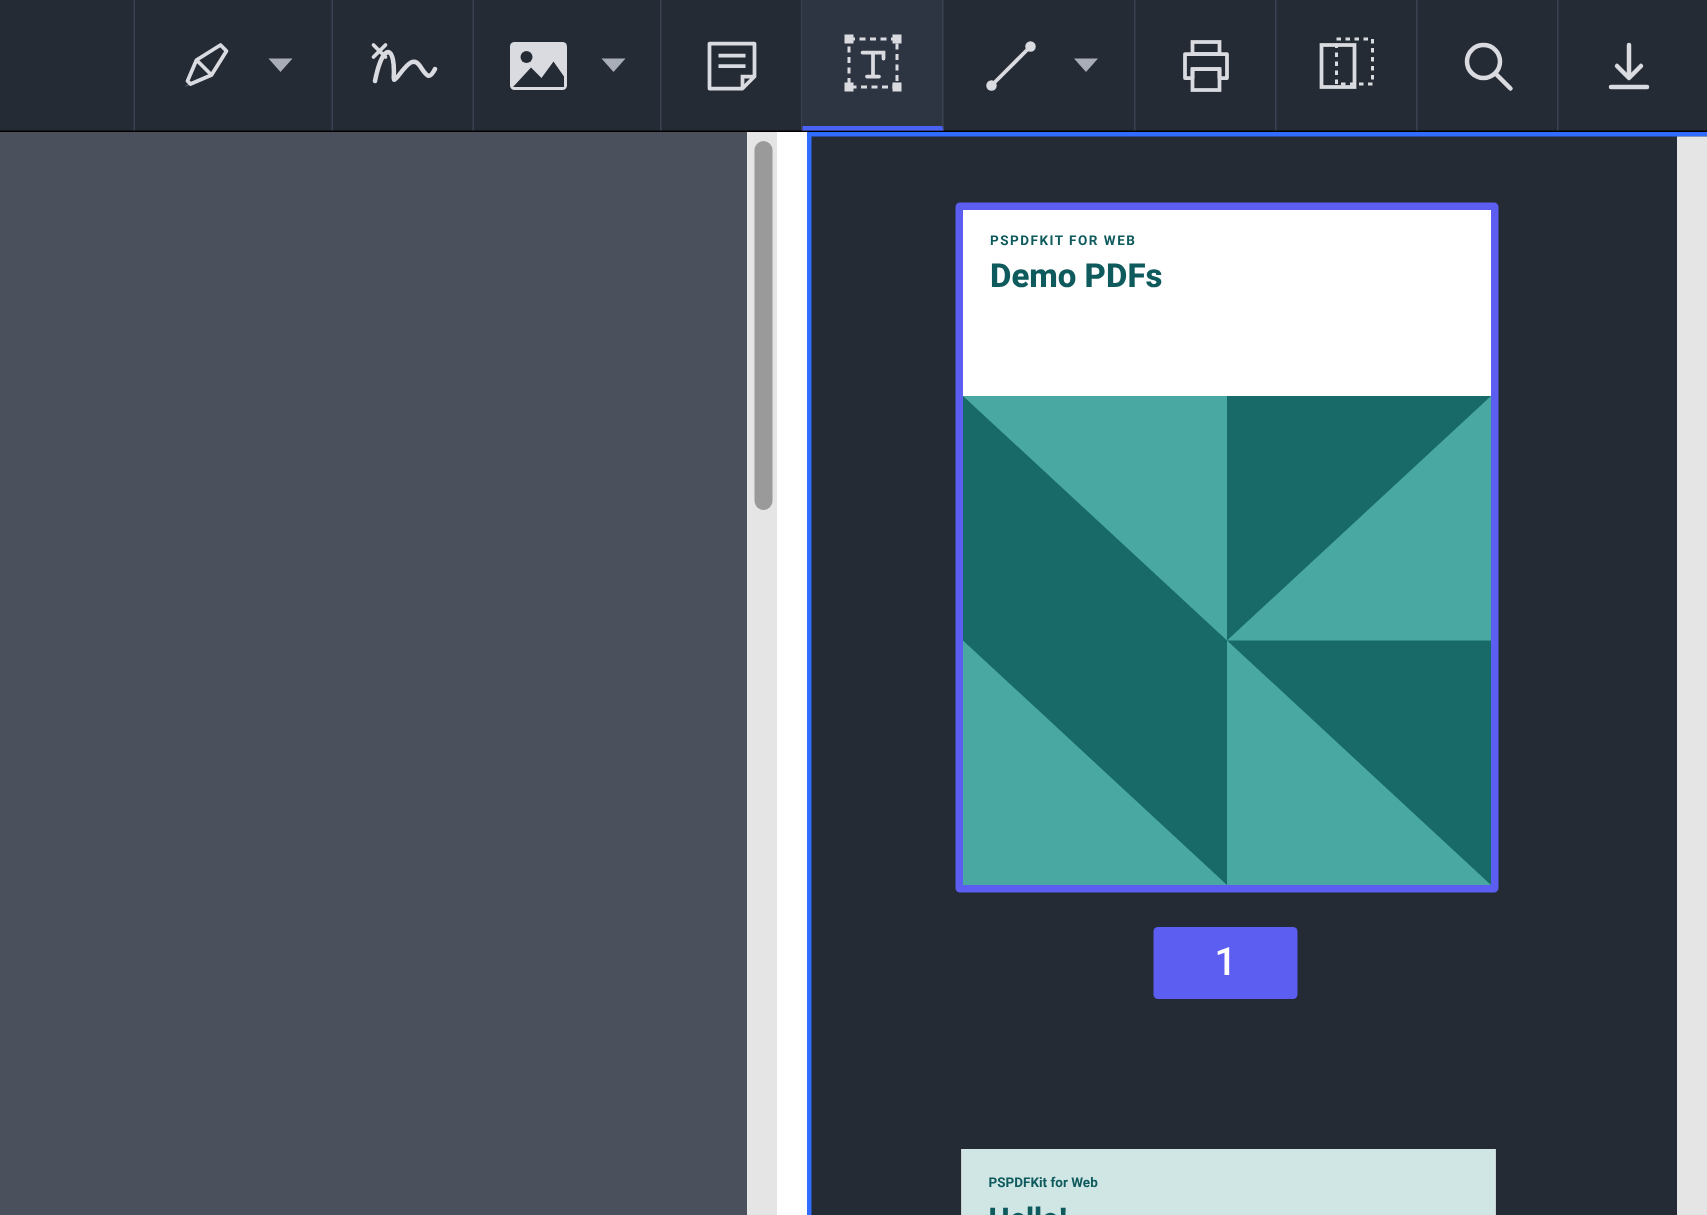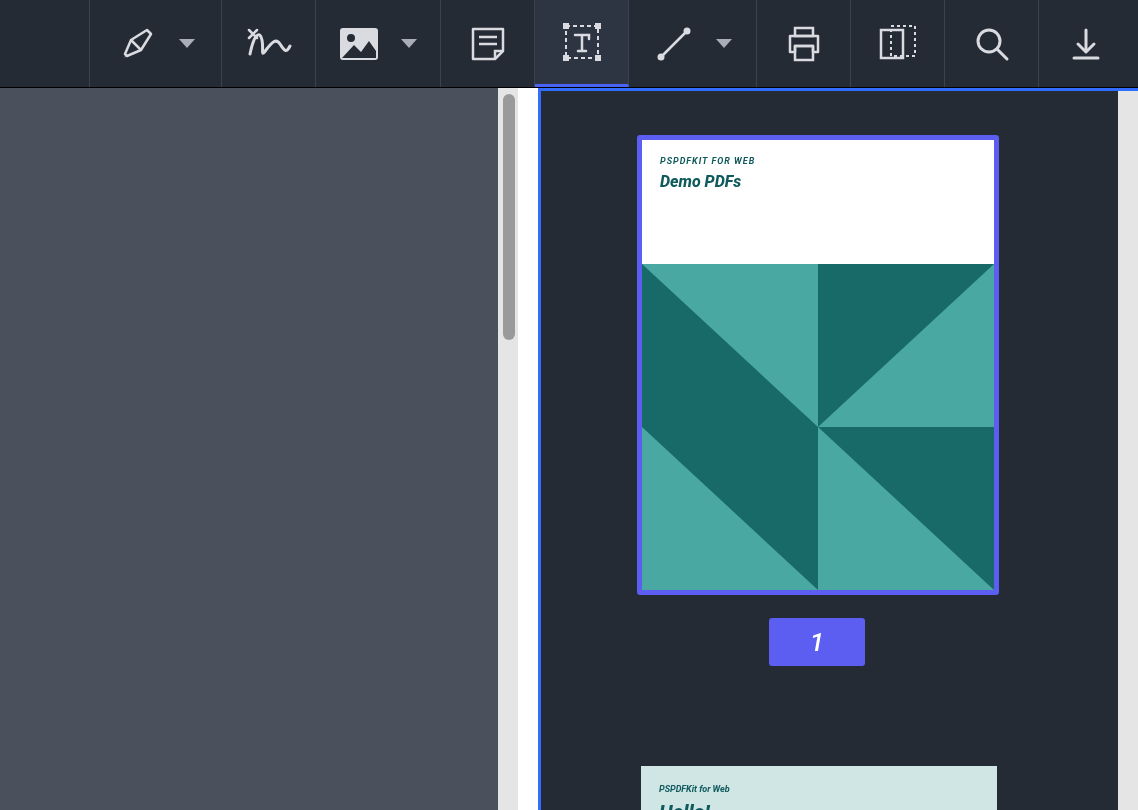--- a/index.html
+++ b/index.html
@@ -71,21 +71,20 @@
     flex: 1;
     background: #252b35;
     position: relative;
     border-left: 3px solid #2f6cff;
     border-top: 3px solid #2f6cff;
   }
   .right-inner {
     position: absolute;
     inset: 0;
     overflow: hidden;
-    font-style: italic;
   }
   .right-scroll-track {
     position: absolute;
     right: 0; top: 0; bottom: 0;
     width: 20px;
     background: #e5e5e5;
   }
 
   
   .thumb {
@@ -110,21 +109,21 @@
   .page1-head {
     padding: 16px 18px 0 18px;
   }
   .page1-kicker {
     font-size: 9px;
     font-weight: 700;
     letter-spacing: 1px;
     color: #0f5a5c;
   }
   .page1-title {
-    font-size: 16px;
+    font-size: 22px;
     font-weight: 800;
     color: #0f5a5c;
     margin-top: 6px;
   }
   .page1-pattern {
     position: absolute;
     left: 0; right: 0; bottom: 0;
     height: 326px;
   }
   .page-label {

